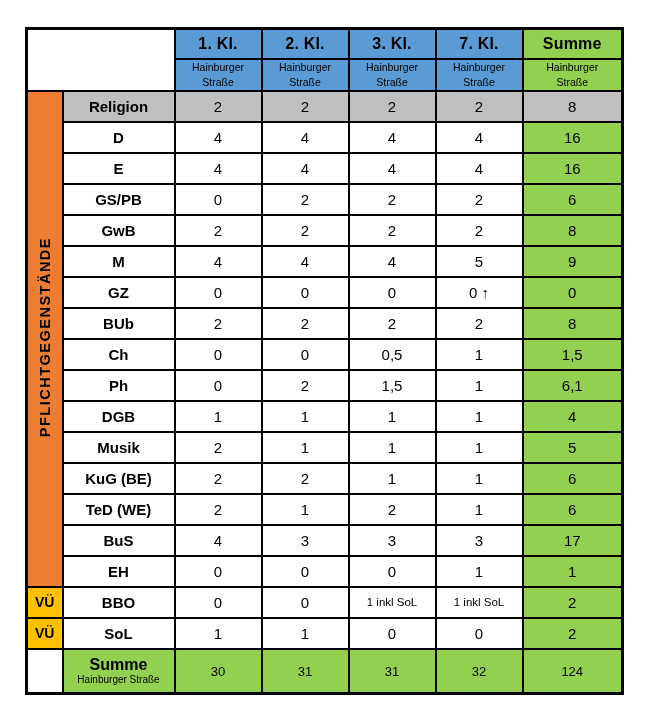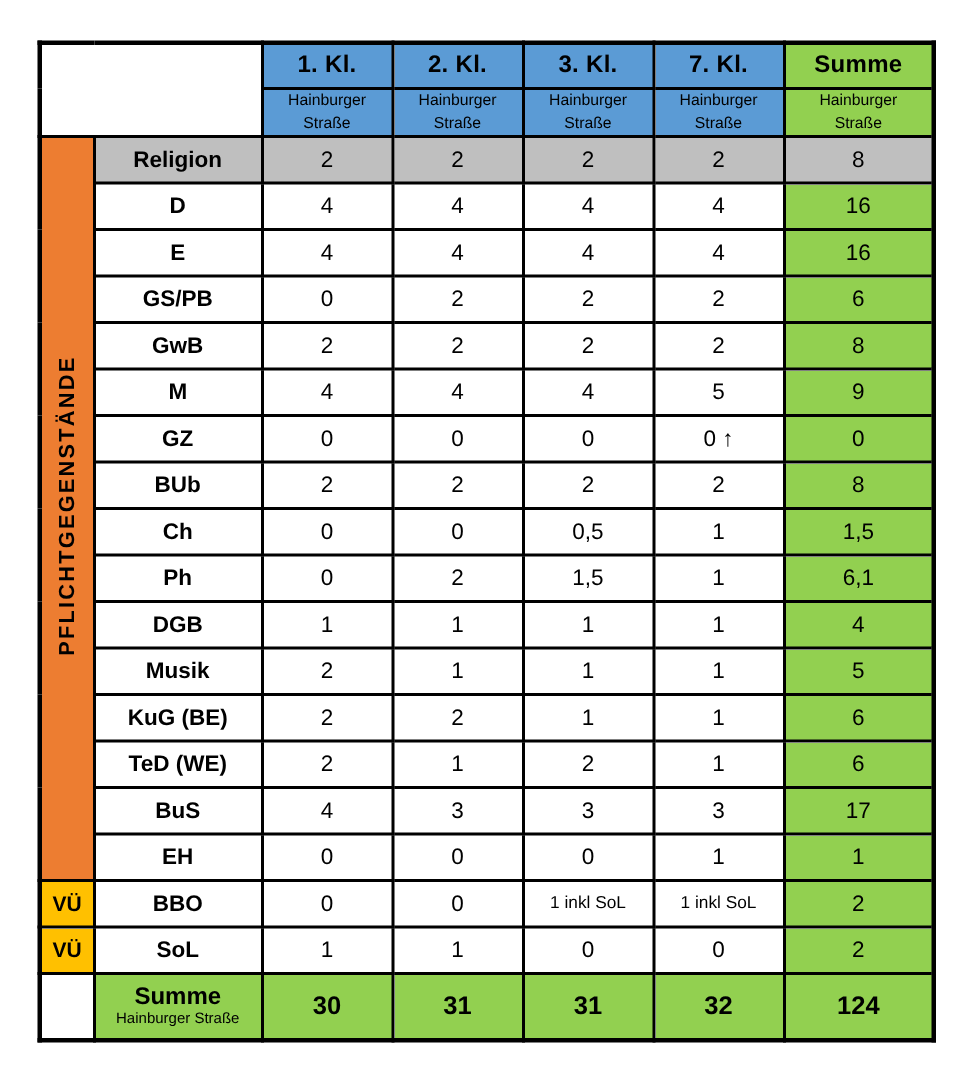--- a/index.html
+++ b/index.html
@@ -53,21 +53,21 @@
   .vert {
     writing-mode: vertical-rl;
     transform: rotate(180deg);
     font-weight: bold;
     font-size: 14.5px;
     letter-spacing: 1.5px;
     white-space: nowrap;
   }
 
   tr.footer td { height: 45px; }
-  tr.footer td.val { font-size: 17px; font-weight: bold; }
+  tr.footer td.val { font-size: 13px; }
   .footer-label-main { font-size: 16px; font-weight: bold; line-height: 1.15; }
   .footer-label-sub  { font-size: 10px; font-weight: normal; line-height: 1.2; }
 </style>
 </head>
 <body>
 
 <div class="canvas">
   <table class="sheet">
     <colgroup>
       <col class="c-side">

